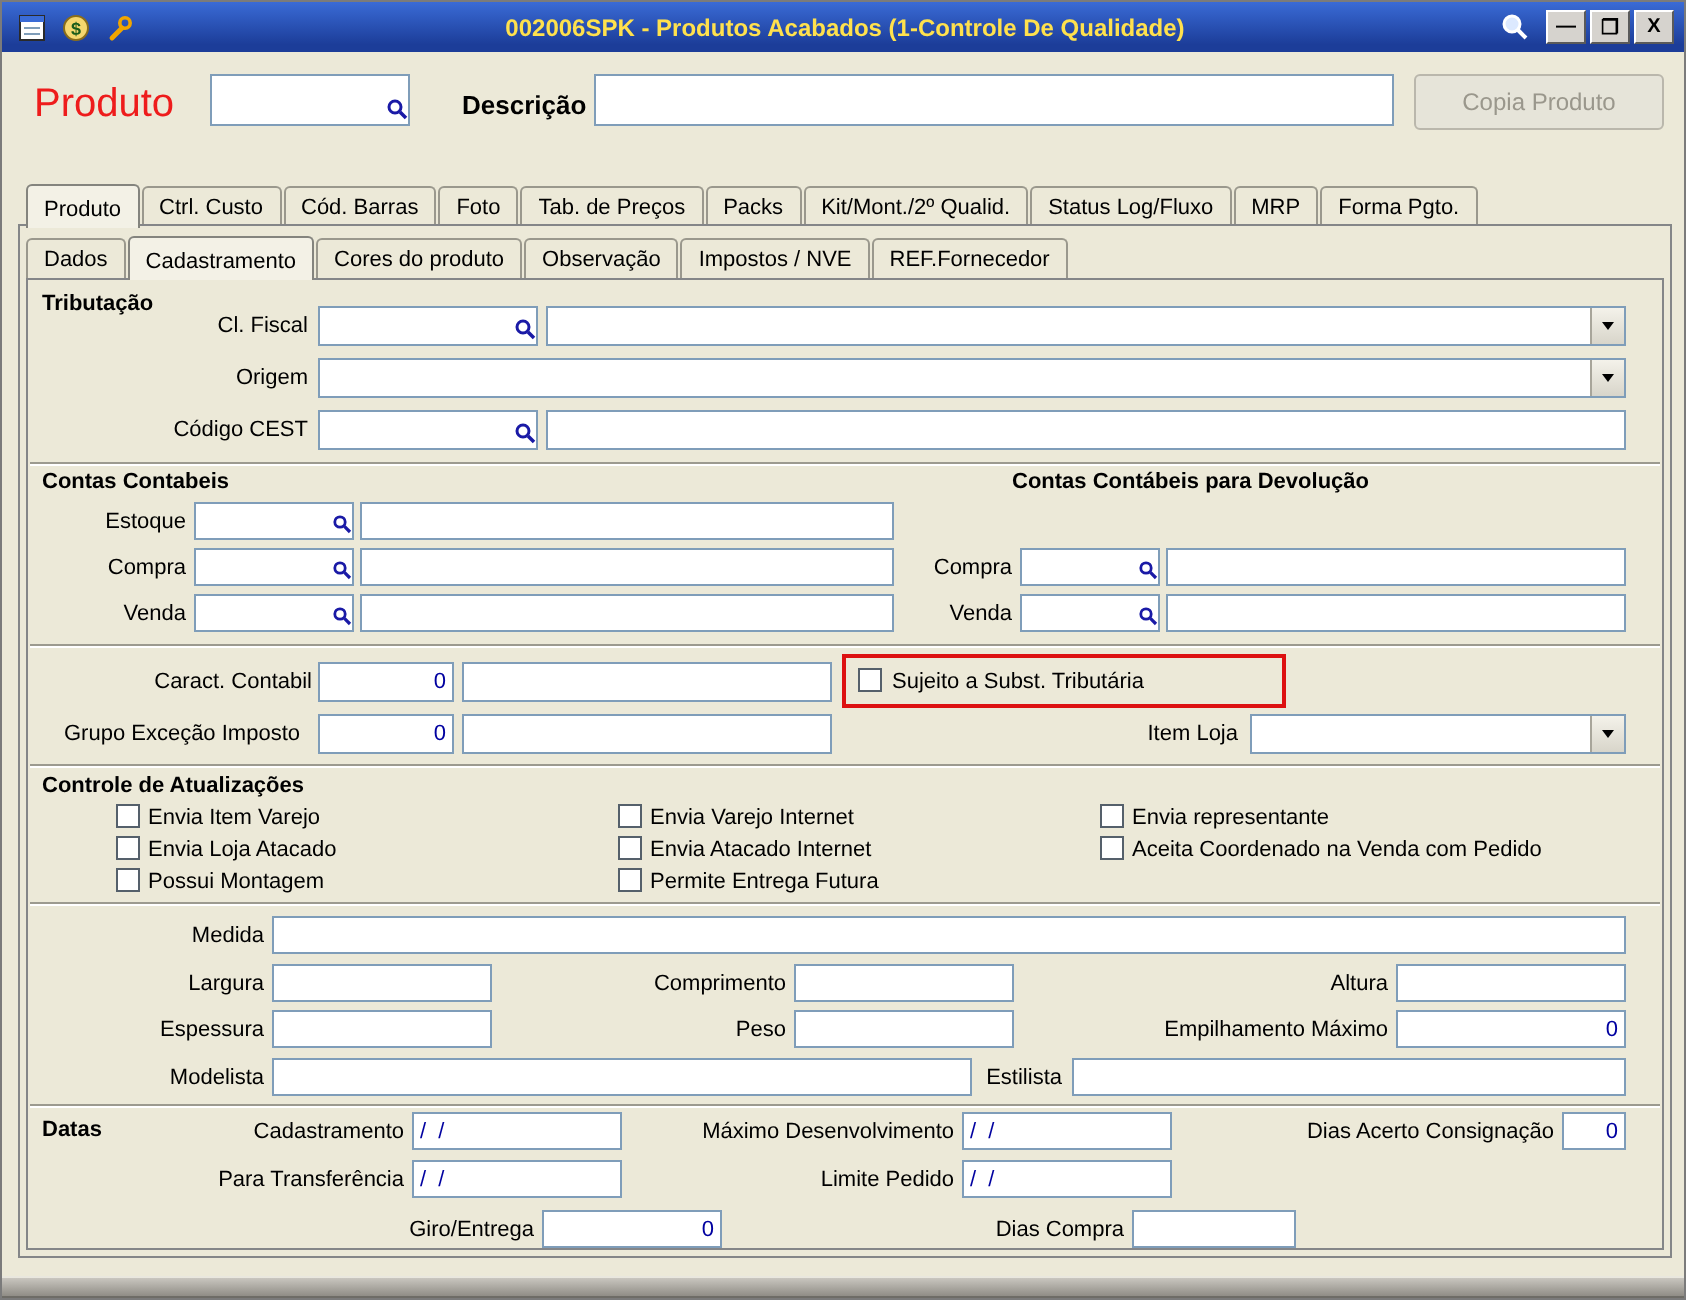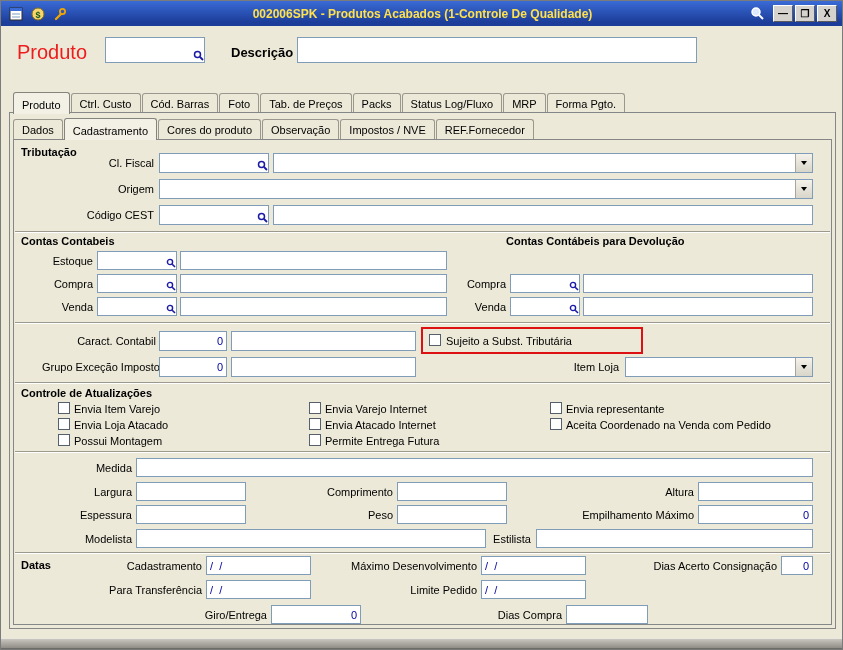--- a/index.html
+++ b/index.html
@@ -100,28 +100,30 @@
   <span class="produto-title">Produto</span>
   <span class="field-wrap" style="left:104px;top:36px;width:100px;height:26px">
     <input class="inp" style="left: 0px; top: 0px; width: 100px; height: 26px;">
     <span class="mag"><svg width="11" height="11">
           <circle cx="4.5" cy="4.5" r="3" fill="none" stroke="#1a1aa6" stroke-width="1.5"></circle>
           <line x1="7" y1="7" x2="10" y2="10" stroke="#1a1aa6" stroke-width="1.8"></line>
         </svg></span>
   </span>
   <span class="hdr-label" style="left:230px;top:44px">Descrição</span>
   <input class="inp" style="left: 296px; top: 36px; width: 400px; height: 26px;">
+  <button class="btn-disabled">Copia Produto</button>
 
   <div class="tabstrip" style="left:12px;top:87px;height:25px">
     <div class="tab active">Produto</div>
     <div class="tab">Ctrl. Custo</div>
     <div class="tab">Cód. Barras</div>
     <div class="tab">Foto</div>
     <div class="tab">Tab. de Preços</div>
     <div class="tab">Packs</div>
+    <div class="tab">Kit/Mont./2º Qualid.</div>
     <div class="tab">Status Log/Fluxo</div>
     <div class="tab">MRP</div>
     <div class="tab">Forma Pgto.</div>
   </div>
   <div class="panel" style="left:8px;top:111px;width:827px;height:517px"></div>
 
   <div class="tabstrip" style="left:12px;top:114px;height:24px;z-index:3">
     <div class="tab">Dados</div>
     <div class="tab active">Cadastramento</div>
     <div class="tab">Cores do produto</div>
@@ -224,21 +226,21 @@
   <div class="sep" style="top:321px;z-index:4"></div>
 
   <span class="lbl r" style="left:55px;top:334px;width:100px;z-index:4">Caract. Contabil</span>
   <input class="inp num" style="left: 158px; top: 330px; width: 68px; z-index: 4;" value="0">
   <input class="inp" style="left: 230px; top: 330px; width: 185px; z-index: 4;">
 
   <div class="redbox" style="left:420px;top:326px;width:222px;height:27px;z-index:5"></div>
   <span class="chk" style="left:428px;top:333px;z-index:6"></span>
   <span class="lbl" style="left:445px;top:334px;z-index:6">Sujeito a Subst. Tributária</span>
 
-  <span class="lbl r" style="left:34px;top:360px;width:125px;z-index:4">Grupo Exceção Imposto</span>
+  <span class="lbl r" style="left:24px;top:360px;width:125px;z-index:4">Grupo Exceção Imposto</span>
   <input class="inp num" style="left: 158px; top: 356px; width: 68px; z-index: 4;" value="0">
   <input class="inp" style="left: 230px; top: 356px; width: 185px; z-index: 4;">
 
   <span class="lbl r" style="left:560px;top:360px;width:58px;z-index:4">Item Loja</span>
   <div class="combo" style="left:624px;top:356px;width:188px;z-index:4">
     <span class="sel"></span>
     <span class="arrow">
         <span class="tri"></span>
       </span>
   </div>

